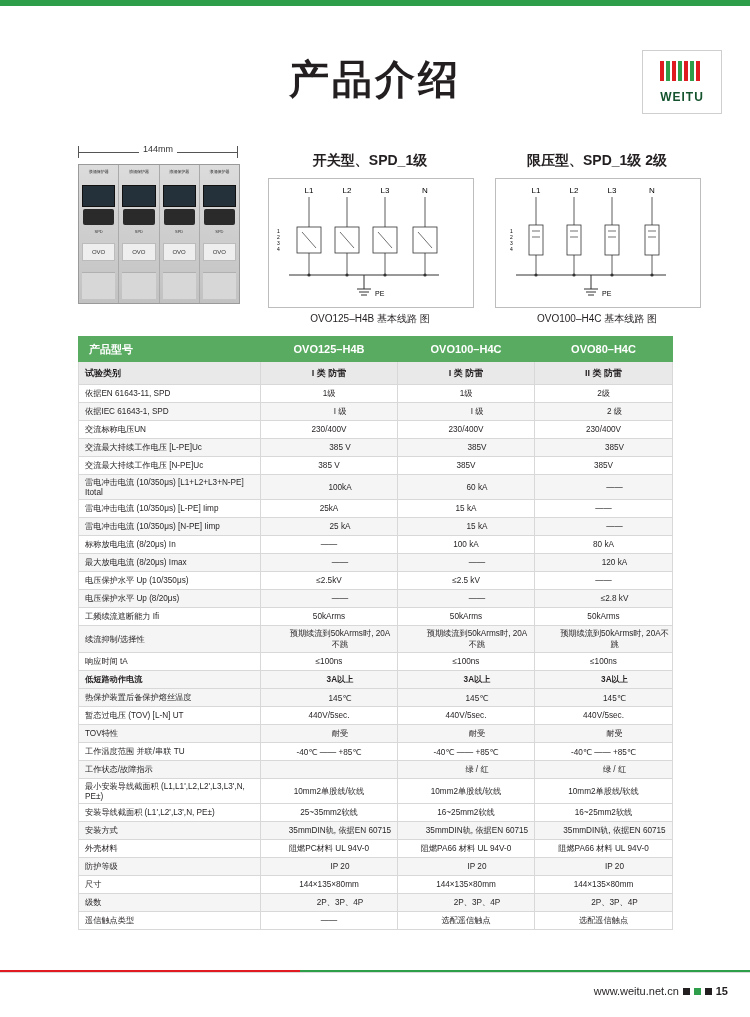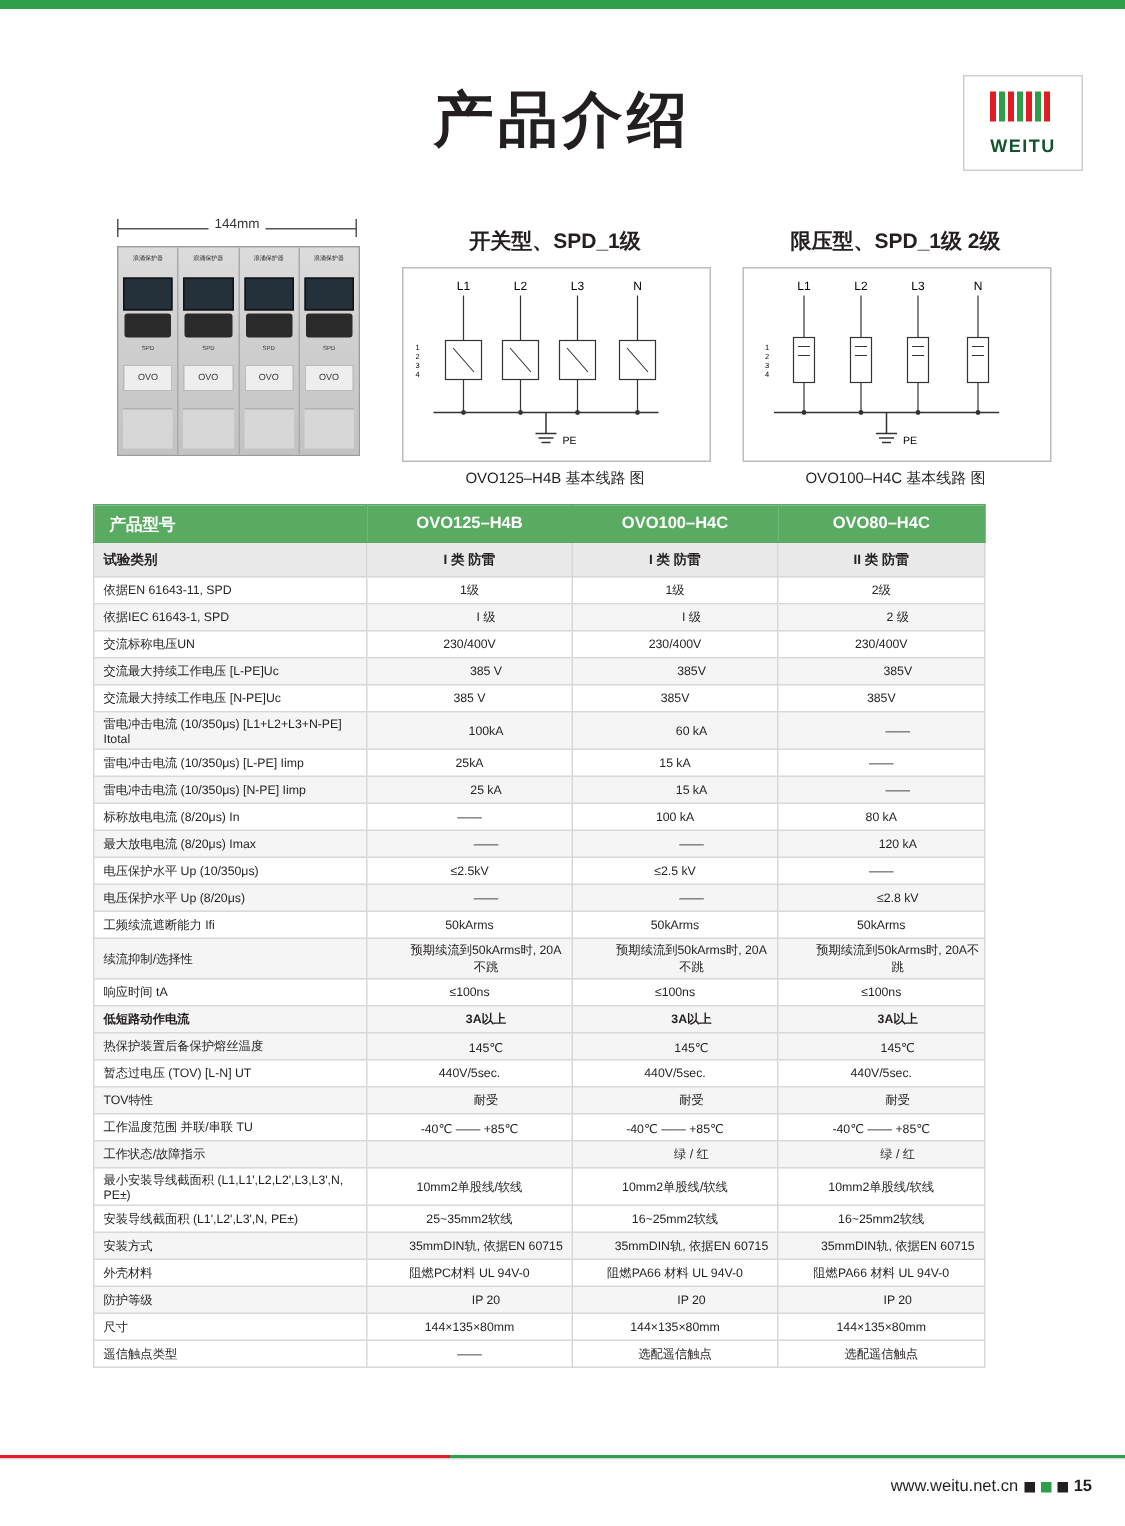--- a/index.html
+++ b/index.html
@@ -61,21 +61,21 @@
   .diagram .d-cap{position:absolute;left:0;top:160px;width:100%;text-align:center;font-size:10px;color:#231f20;}
   .dg1{left:268px;}
   .dg2{left:495px;}
   .subcap{position:absolute;left:0;top:313px;width:750px;text-align:center;font-size:10px;color:#231f20;}
 
   
   .sv text{font-family:"Liberation Sans",sans-serif;}
 
   
   table.spec{
-    position:absolute;left:62px;top:336px;width:594px;
+    position:absolute;left:78px;top:336px;width:594px;
     border-collapse:collapse;table-layout:fixed;
   }
   table.spec col.c0{width:182px;}
   table.spec col.c1{width:137px;}
   table.spec col.c2{width:137px;}
   table.spec col.c3{width:138px;}
   table.spec td{
     border:1px solid #d8d8d8;
     font-size:8.2px;
     padding:2px 3px;
@@ -441,20 +441,26 @@
           <td class="val">IP 20</td>
           <td class="val">IP 20</td>
           <td class="val">IP 20</td>
         </tr>
         <tr>
           <td class="lab">尺寸</td>
           <td class="val">144×135×80mm</td>
           <td class="val">144×135×80mm</td>
           <td class="val">144×135×80mm</td>
         </tr>
+        <tr class="alt">
+          <td class="lab">级数</td>
+          <td class="val">2P、3P、4P</td>
+          <td class="val">2P、3P、4P</td>
+          <td class="val">2P、3P、4P</td>
+        </tr>
         <tr>
           <td class="lab">遥信触点类型</td>
           <td class="val">——</td>
           <td class="val">选配遥信触点</td>
           <td class="val">选配遥信触点</td>
         </tr>
       </tbody>
   </table>
 
   <div class="foot-line"></div>

